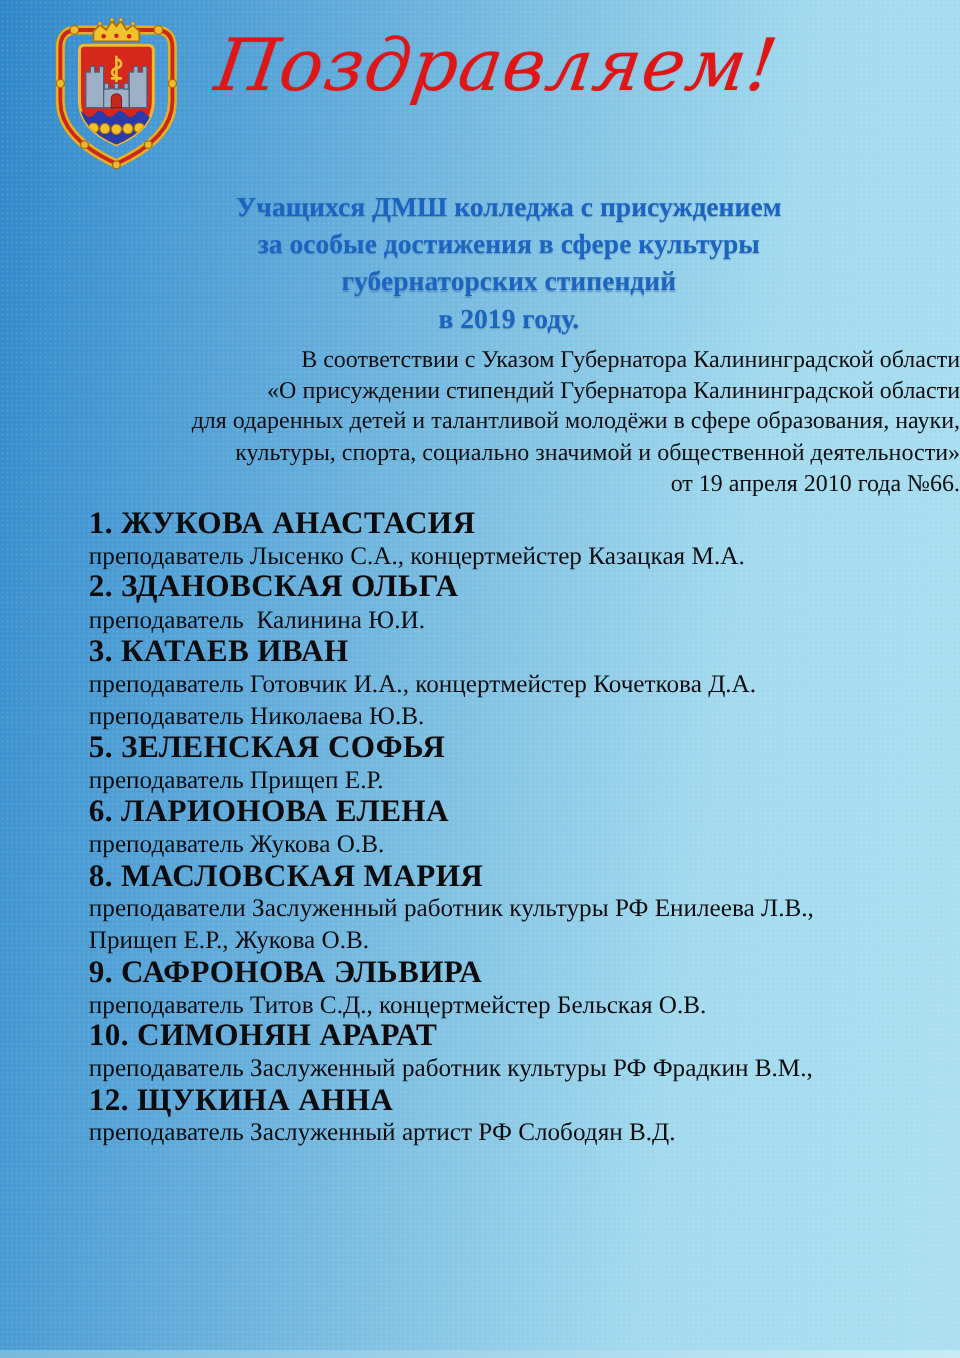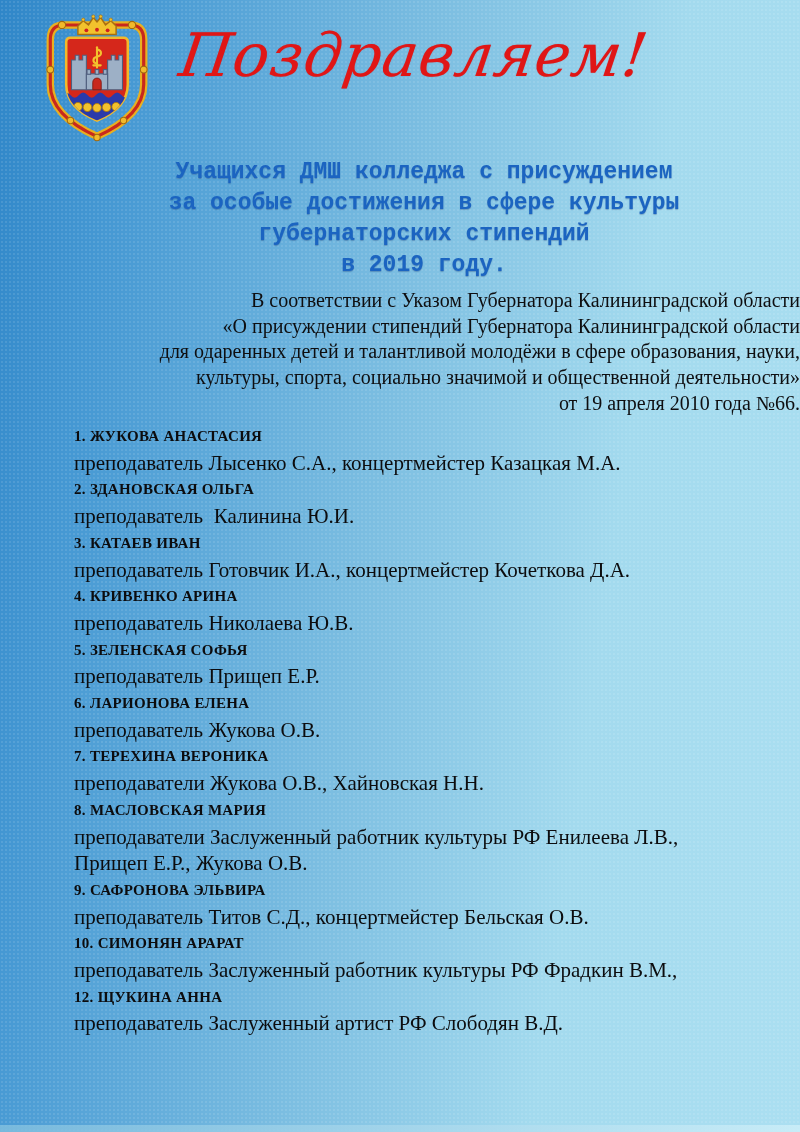--- a/index.html
+++ b/index.html
@@ -48,21 +48,21 @@
     color: #e01616;
     transform: skewX(-8deg) translateX(14px);
     text-shadow: 0 0 1px rgba(180,0,0,0.35);
   }
   .heading-blue {
     position: absolute;
     top: 157px;
     left: 0;
     width: 100%;
     text-align: center;
-    font-family: Liberation Mono, monospace;
+    font-family: Liberation Serif, serif;
     font-weight: bold;
     font-size: 23px;
     line-height: 31px;
     color: #1b64c1;
     text-shadow: 0 1px 1px rgba(20,50,110,0.30);
     padding-left: 48px;
   }
   .decree {
     position: absolute;
     top: 288px;
@@ -79,21 +79,21 @@
     top: 423px;
     left: 74px;
     right: 36px;
     font-family: "Liberation Serif", serif;
     font-size: 21px;
     line-height: 26.7px;
     color: #0c0c0e;
   }
   .student-name {
     font-weight: bold;
-    font-size: 15px;
+    font-size: 26px;
     letter-spacing: 0.3px;
   }
   .teacher-line {
     white-space: pre;
   }
 </style>
 </head>
 <body>
 
 <div class="page">
@@ -184,34 +184,29 @@
       </div>
       <div class="student-item">
         <div class="student-name">2. ЗДАНОВСКАЯ ОЛЬГА</div>
         <div class="teacher-line">преподаватель  Калинина Ю.И.</div>
       </div>
       <div class="student-item">
         <div class="student-name">3. КАТАЕВ ИВАН</div>
         <div class="teacher-line">преподаватель Готовчик И.А., концертмейстер Кочеткова Д.А.</div>
       </div>
       <div class="student-item">
-        <div class="student-name">4. КРИВЕНКО АРИНА</div>
         <div class="teacher-line">преподаватель Николаева Ю.В.</div>
       </div>
       <div class="student-item">
         <div class="student-name">5. ЗЕЛЕНСКАЯ СОФЬЯ</div>
         <div class="teacher-line">преподаватель Прищеп Е.Р.</div>
       </div>
       <div class="student-item">
         <div class="student-name">6. ЛАРИОНОВА ЕЛЕНА</div>
         <div class="teacher-line">преподаватель Жукова О.В.</div>
-      </div>
-      <div class="student-item">
-        <div class="student-name">7. ТЕРЕХИНА ВЕРОНИКА</div>
-        <div class="teacher-line">преподаватели Жукова О.В., Хайновская Н.Н.</div>
       </div>
       <div class="student-item">
         <div class="student-name">8. МАСЛОВСКАЯ МАРИЯ</div>
         <div class="teacher-line">преподаватели Заслуженный работник культуры РФ Енилеева Л.В.,</div>
         <div class="teacher-line">Прищеп Е.Р., Жукова О.В.</div>
       </div>
       <div class="student-item">
         <div class="student-name">9. САФРОНОВА ЭЛЬВИРА</div>
         <div class="teacher-line">преподаватель Титов С.Д., концертмейстер Бельская О.В.</div>
       </div>

